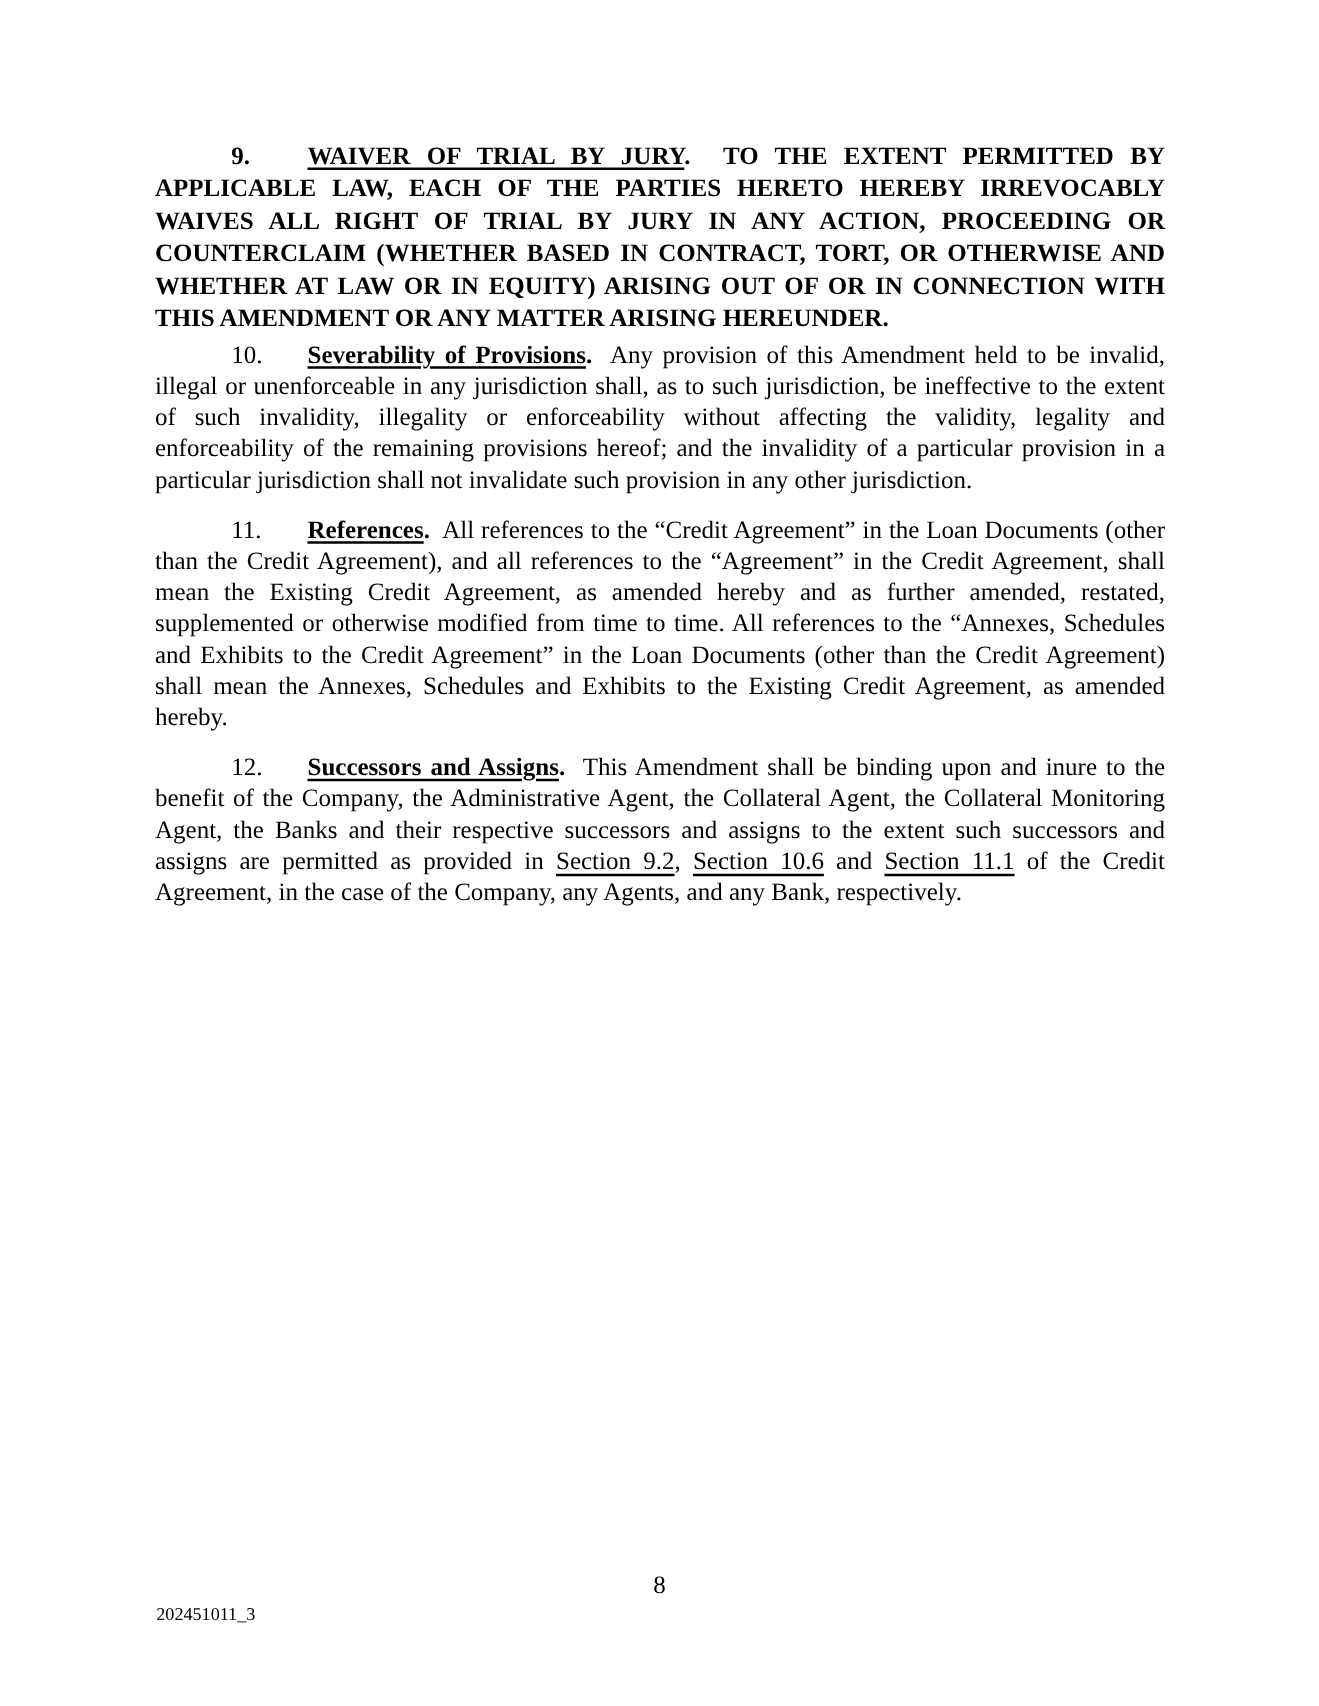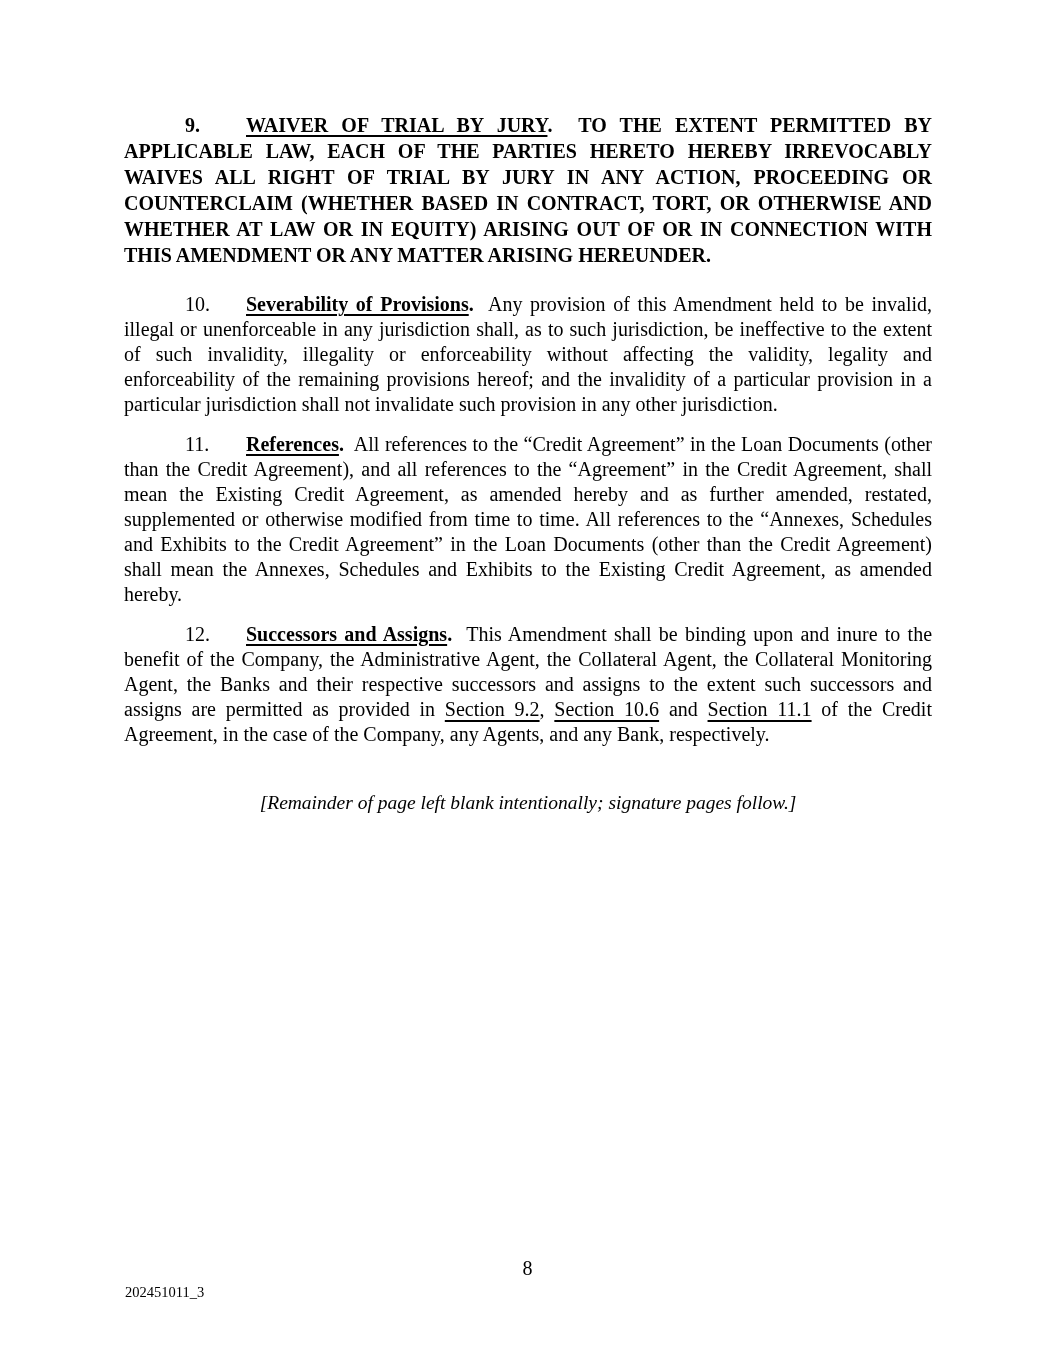--- a/index.html
+++ b/index.html
@@ -26,21 +26,21 @@
   p.sec {
     margin: 0 0 15px 0;
     font-size: 20px;
     line-height: 25px;
     text-align: justify;
     text-indent: 61px;
   }
   p.sec.allbold {
     font-weight: bold;
     line-height: 26px;
-    margin-bottom: 24px;
+    margin-bottom: 4px;
   }
   .num {
     display: inline-block;
     width: 61px;
     text-indent: 0;
   }
   .h {
     font-weight: bold;
     text-decoration: underline;
     text-decoration-thickness: 2px;
@@ -82,19 +82,18 @@
   <div class="content">
 
     <p class="sec allbold"><span class="num">9.</span><span class="h">WAIVER OF TRIAL BY JURY</span><span class="hp">.</span><span>&nbsp; TO THE EXTENT PERMITTED BY APPLICABLE LAW, EACH OF THE PARTIES HERETO HEREBY IRREVOCABLY WAIVES ALL RIGHT OF TRIAL BY JURY IN ANY ACTION, PROCEEDING OR COUNTERCLAIM (WHETHER BASED IN CONTRACT, TORT, OR OTHERWISE AND WHETHER AT LAW OR IN EQUITY) ARISING OUT OF OR IN CONNECTION WITH THIS AMENDMENT OR ANY MATTER ARISING HEREUNDER.</span></p>
 
     <p class="sec"><span class="num">10.</span><span class="h">Severability of Provisions</span><span class="hp">.</span><span>&nbsp; Any provision of this Amendment held to be invalid, illegal or unenforceable in any jurisdiction shall, as to such jurisdiction, be ineffective to the extent of such invalidity, illegality or enforceability without affecting the validity, legality and enforceability of the remaining provisions hereof; and the invalidity of a particular provision in a particular jurisdiction shall not invalidate such provision in any other jurisdiction.</span></p>
 
     <p class="sec"><span class="num">11.</span><span class="h">References</span><span class="hp">.</span><span>&nbsp; All references to the “Credit Agreement” in the Loan Documents (other than the Credit Agreement), and all references to the “Agreement” in the Credit Agreement, shall mean the Existing Credit Agreement, as amended hereby and as further amended, restated, supplemented or otherwise modified from time to time. All references to the “Annexes, Schedules and Exhibits to the Credit Agreement” in the Loan Documents (other than the Credit Agreement) shall mean the Annexes, Schedules and Exhibits to the Existing Credit Agreement, as amended hereby.</span></p>
 
     <p class="sec"><span class="num">12.</span><span class="h">Successors and Assigns</span><span class="hp">.</span><span>&nbsp; This Amendment shall be binding upon and inure to the benefit of the Company, the Administrative Agent, the Collateral Agent, the Collateral Monitoring Agent, the Banks and their respective successors and assigns to the extent such successors and assigns are permitted as provided in </span><span class="ref">Section 9.2</span><span>, </span><span class="ref">Section 10.6</span><span> and </span><span class="ref">Section 11.1</span><span> of the Credit Agreement, in the case of the Company, any Agents, and any Bank, respectively.</span></p>
 
-    <div class="notice">[Remainder of page left blank intentionally; signature pages follow.]</div>
 
   </div>
 
   <div class="page-num">8</div>
   <div class="doc-num">202451011_3</div>
 </div>
 
 </body></html>

